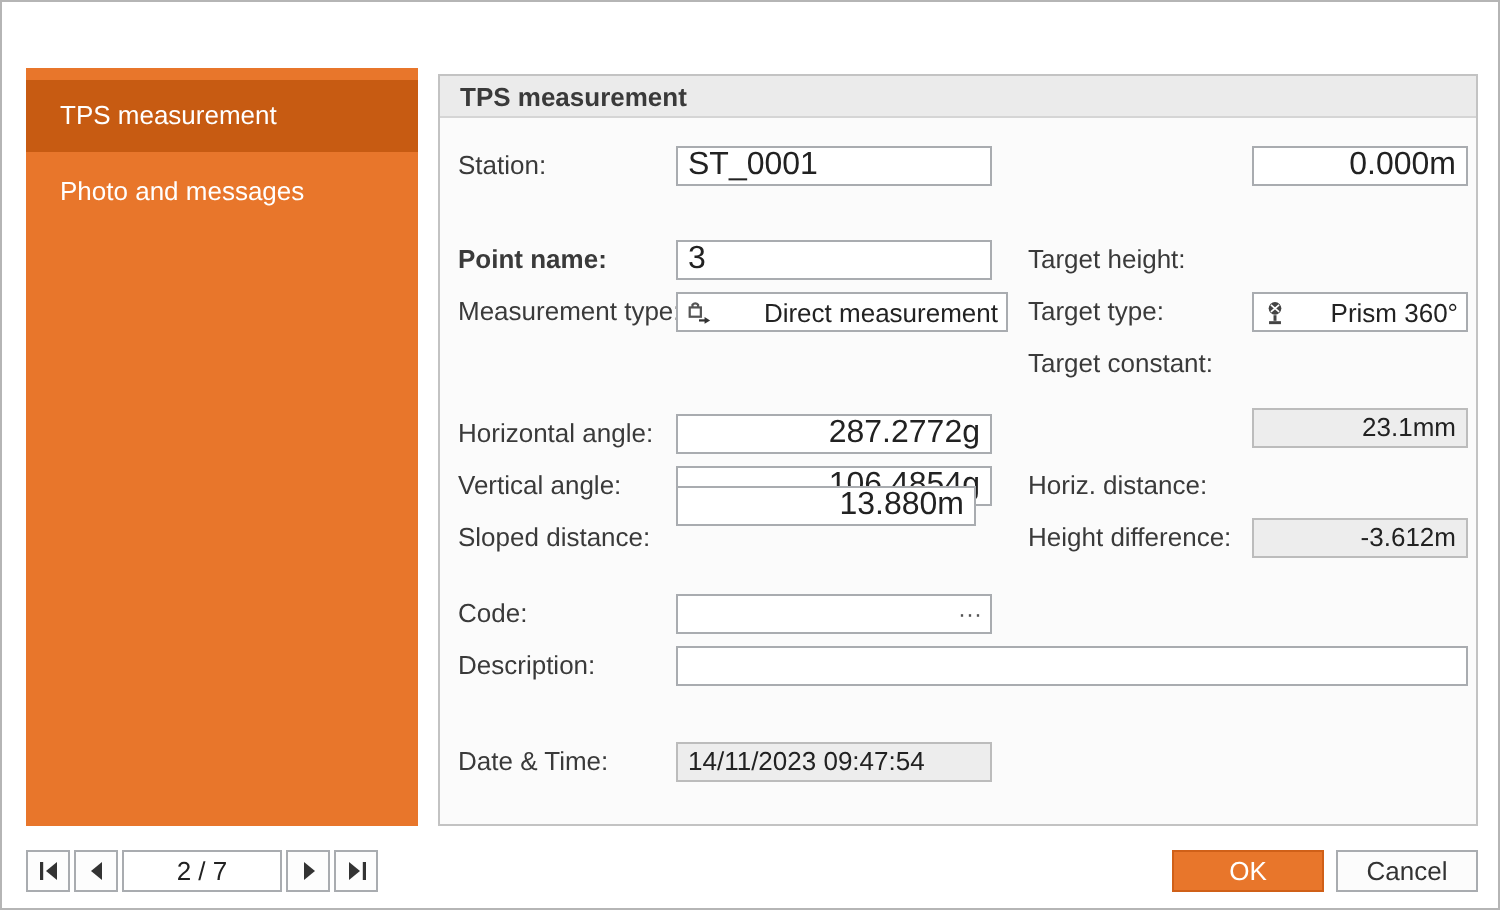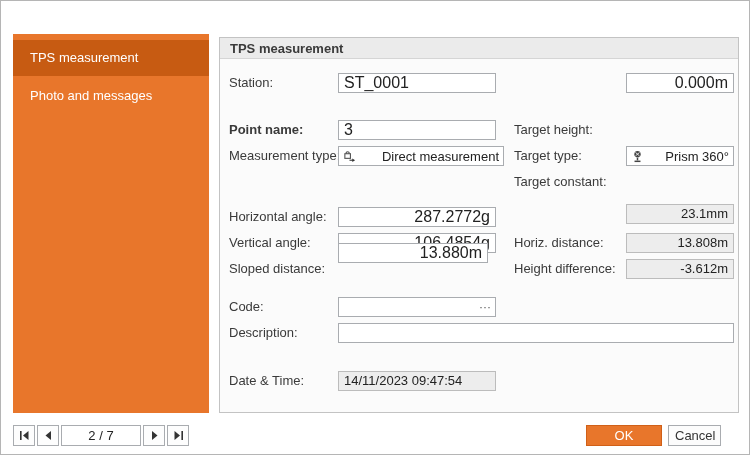--- a/index.html
+++ b/index.html
@@ -102,21 +102,20 @@
 
   <span class="lbl" style="left:513px; top:171px;">Target constant:</span>
   <div class="ro" style="left:625px; top:171px; width:108px;margin-top:32px;">23.1mm</div>
 
   <span class="lbl" style="left:228px; top:206px;">Horizontal angle:</span>
   <input class="inp num" style="left: 337px; top: 206px; width: 158px;" value="287.2772g">
 
   <span class="lbl" style="left:228px; top:232px;">Vertical angle:</span>
   <input class="inp num" style="left: 337px; top: 232px; width: 158px;" value="106.4854g">
   <span class="lbl" style="left:513px; top:232px;">Horiz. distance:</span>
-  <div class="ro" style="left:625px; top:232px; width:108px;">13.808m</div>
 
   <span class="lbl" style="left:228px; top:258px;">Sloped distance:</span>
   <input class="inp num" style="left: 337px; top: 242px; width: 150px;" value="13.880m">
   <span class="lbl" style="left:513px; top:258px;">Height difference:</span>
   <div class="ro" style="left:625px; top:258px; width:108px;">-3.612m</div>
 
   <span class="lbl" style="left:228px; top:296px;">Code:</span>
   <div class="codewrap" style="left:337px; top:296px; width:158px;">
     <input value="" style="">
     <button class="browse">···</button>
@@ -146,15 +145,15 @@
     </svg>
   </button>
   <button class="navbtn" style="left:166px; top:424px;">
     <svg width="11" height="11" viewBox="0 0 11 11">
       <path d="M1.5 1 L7 5.5 L1.5 10 Z" fill="#333"></path>
       <rect x="8.4" y="1" width="1.6" height="9" fill="#333"></rect>
     </svg>
   </button>
 
   <button class="btn ok" style="left:585px; top:424px; width:76px;">OK</button>
-  <button class="btn" style="left:667px; top:424px; width:53px;">Cancel</button>
+  <button class="btn" style="left:667px; top:424px; width:71px;">Cancel</button>
 
 </div>
 
 </body></html>

